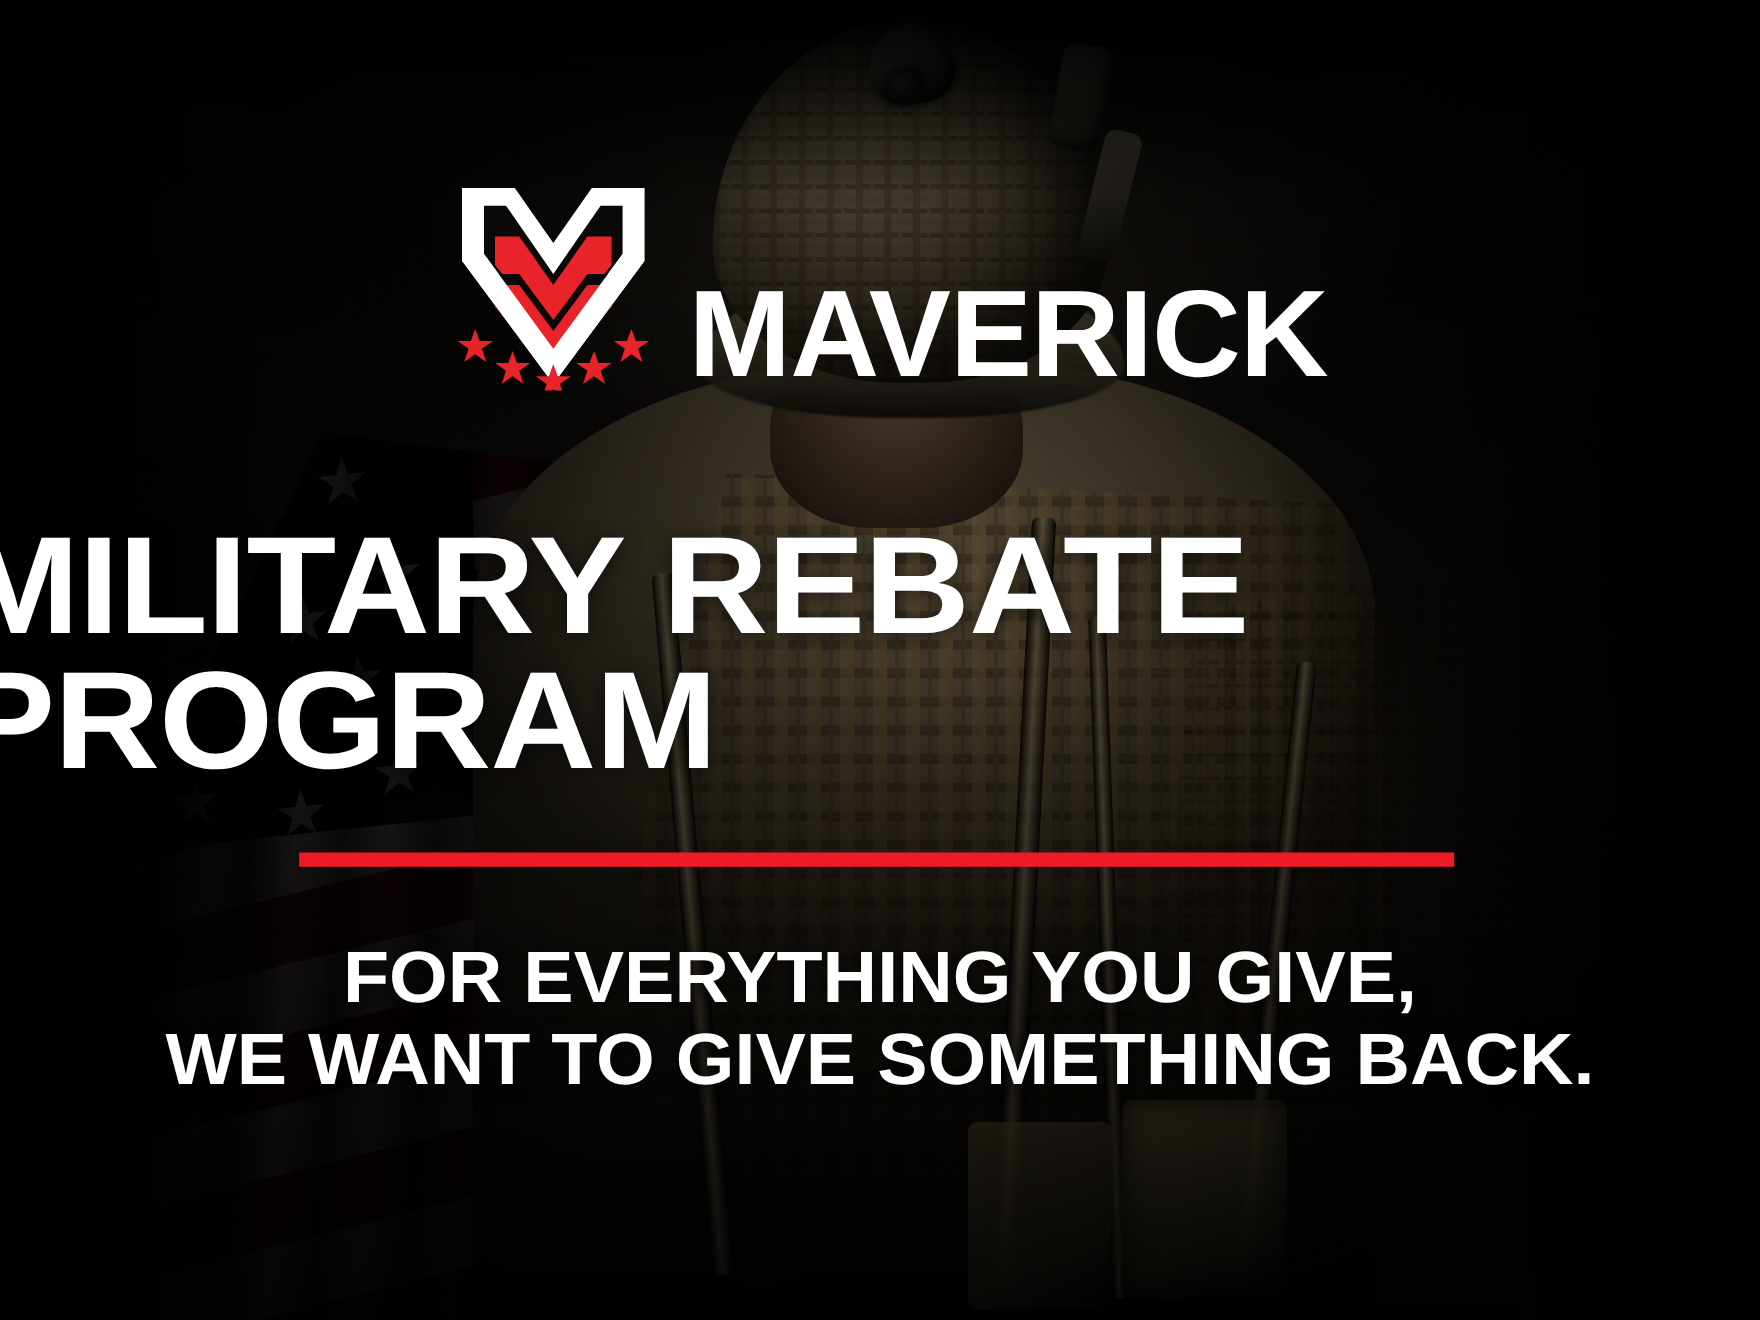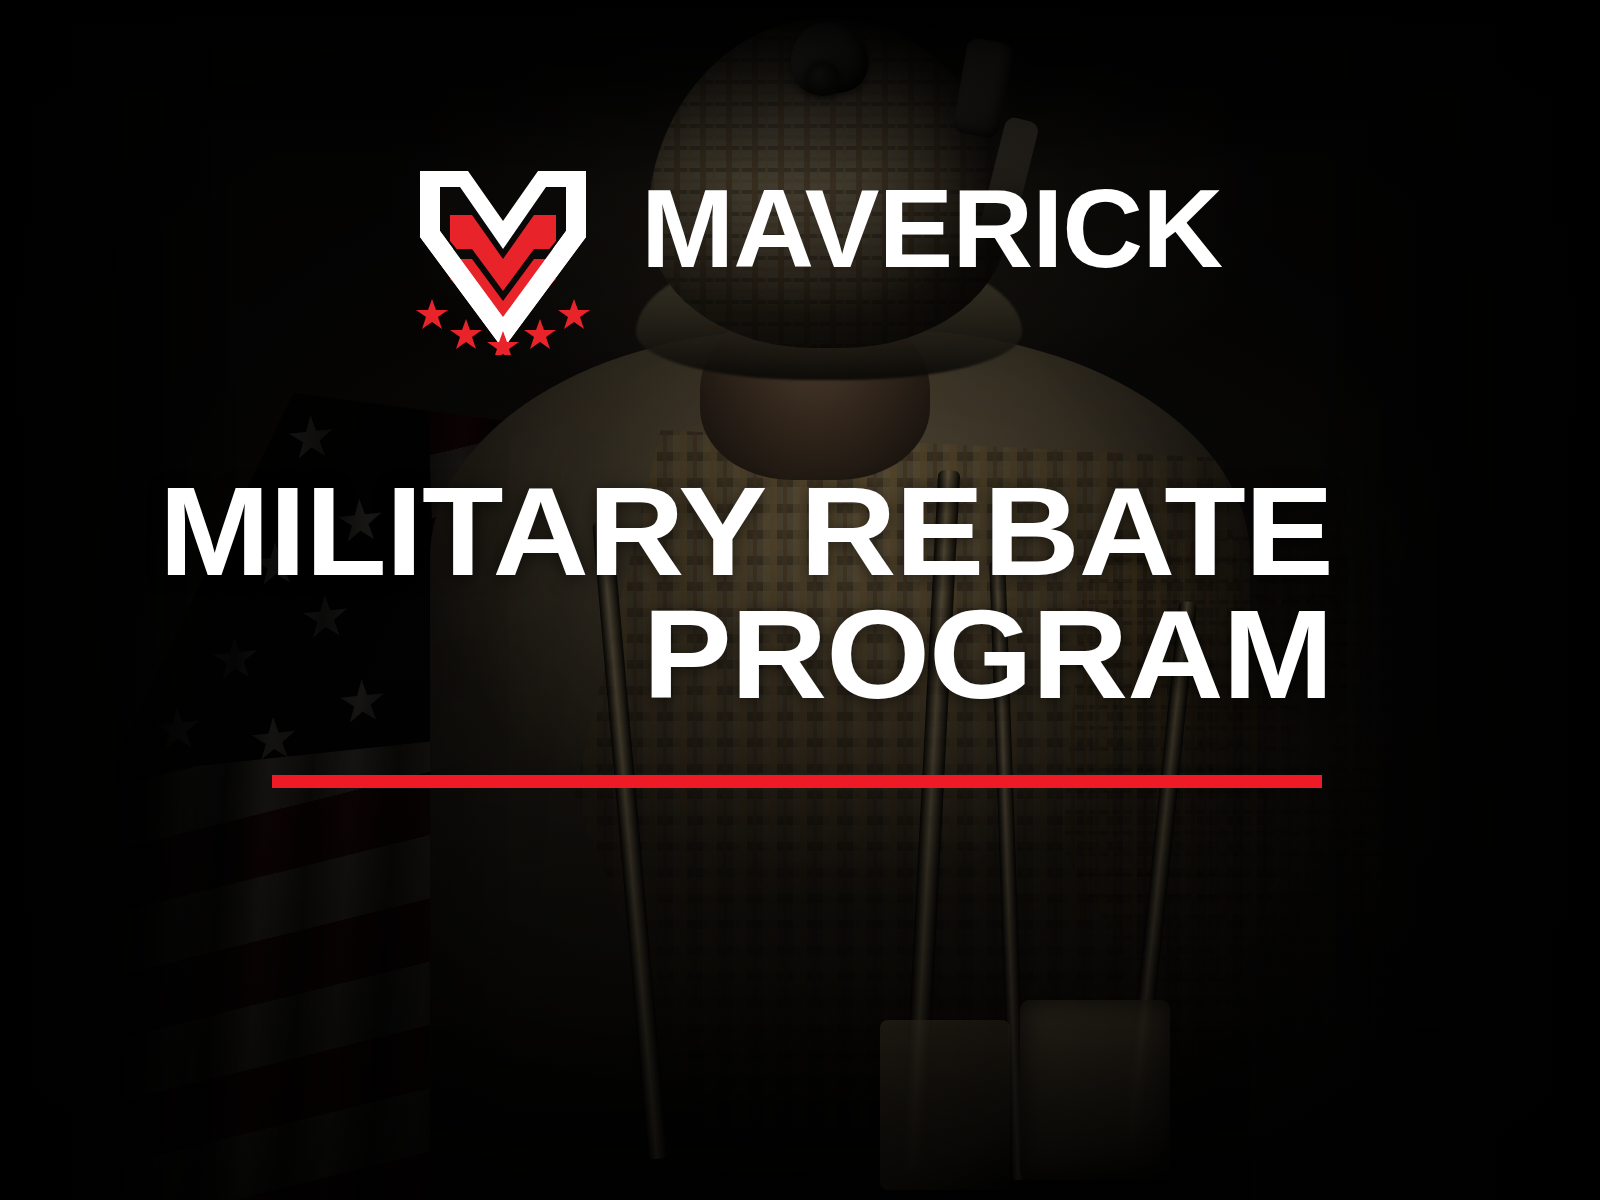--- a/index.html
+++ b/index.html
@@ -200,21 +200,21 @@
     position:absolute; left:0; top:0; width:100%; height:180px;
     background: linear-gradient(180deg, #000 0%, rgba(0,0,0,.45) 55%, rgba(0,0,0,0) 100%);
   }
 
   
   .content{ position:absolute; inset:0; }
 
   
   .logo-lockup{
     position:absolute; left:410px; top:163px;
-    display:flex; align-items:flex-start; gap:45px;
+    display:flex; align-items:flex-end; gap:30px;
   }
 
   .emblem{ position:relative; width:186px; height:192px; flex:0 0 auto; }
   .emblem svg{ display:block; width:186px; height:192px; }
 
   .wordmark{ position:relative; padding-top:14px; }
   .maverick{
     font-family:"Liberation Sans", sans-serif;
     font-weight:bold;
     font-size:112px;
@@ -237,21 +237,21 @@
     font-size:46px;
     letter-spacing:1px;
     color:#ED1C24;
     line-height:1;
     white-space:nowrap;
   }
 
   
   .headline{
     position:absolute; left:0; top:470px; width:1294px;
-    text-align:right;
+    text-align:left;
     color:#ffffff;
     font-family:"Liberation Sans", sans-serif;
     font-weight:bold;
     font-size:126px;
     line-height:.98;
     letter-spacing:-1px;
     text-shadow: 0 3px 18px rgba(0,0,0,.55);
   }
   .headline .ln{ display:block; transform: scaleX(1.06); }
 
@@ -362,15 +362,19 @@
       </div>
     </div>
 
     <div class="headline">
       <span class="ln">MILITARY REBATE</span>
       <span class="ln">PROGRAM</span>
     </div>
 
     <div class="divider"></div>
 
+    <div class="tagline">
+      <span class="ln">FOR EVERYTHING YOU GIVE,</span>
+      <span class="ln">WE WANT TO GIVE SOMETHING BACK.</span>
+    </div>
 
   </div>
 </div>
 
 </body></html>

